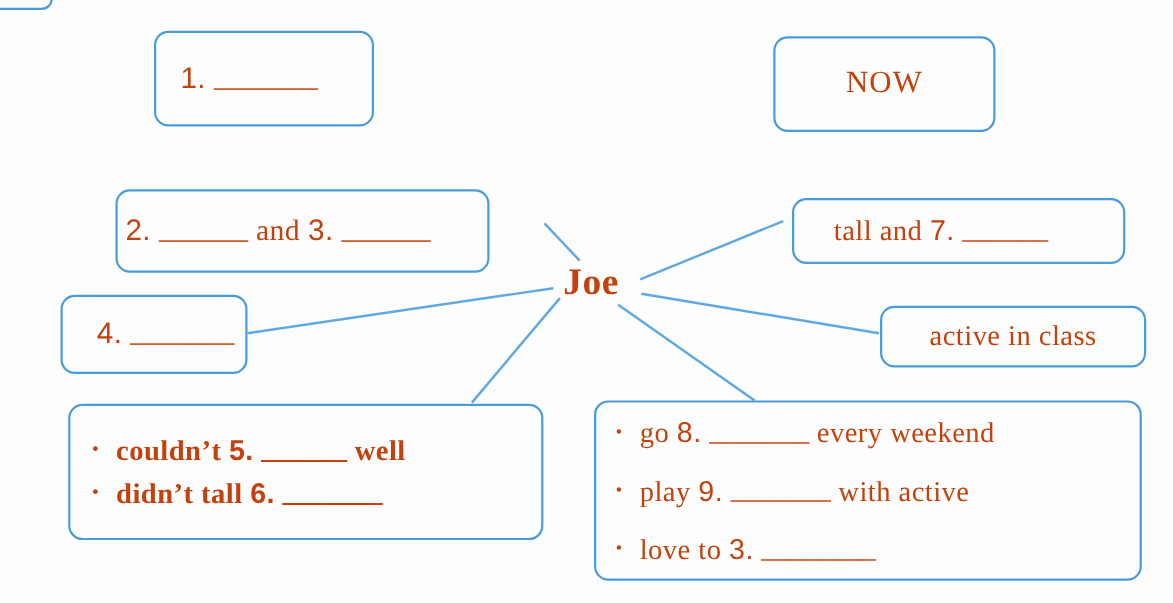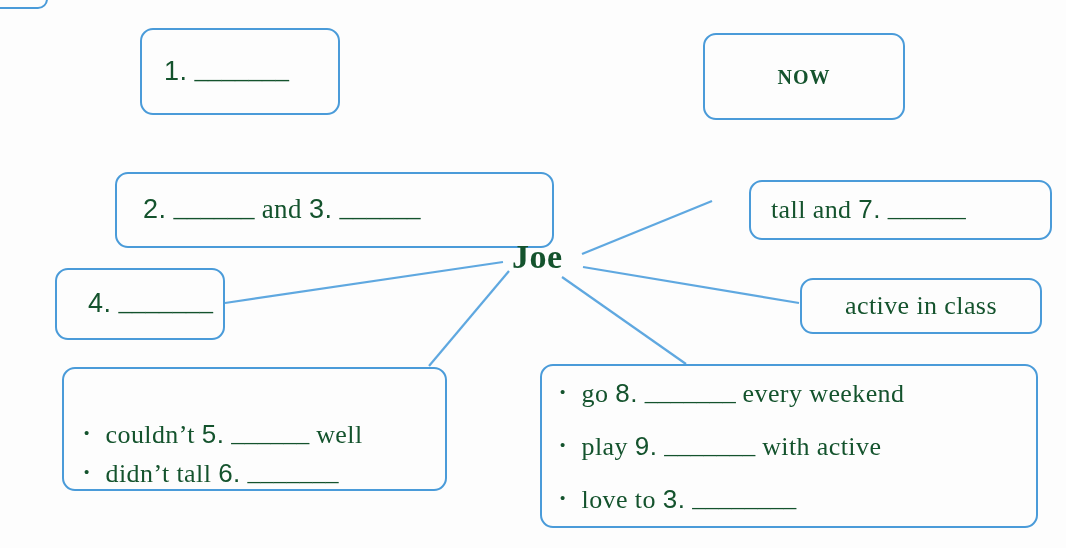--- a/index.html
+++ b/index.html
@@ -3,21 +3,21 @@
 <meta charset="utf-8">
 <style>
   html, body { margin: 0; padding: 0; background: #ffffff; }
   #canvas {
     position: relative;
     width: 1066px;
     height: 548px;
     background: #fdfdfd;
     overflow: hidden;
     font-family: "Liberation Serif", serif;
-    color: #14532d;
+    color: #c2410c;
   }
   #connectors {
     position: absolute;
     left: 0; top: 0;
     width: 1066px; height: 548px;
     pointer-events: none;
   }
   .box {
     position: absolute;
     border: 2px solid #4a9bd9;
@@ -48,29 +48,29 @@
   }
   .bullet {
     font-size: 15px;
     vertical-align: 5px;
     margin-right: 9px;
     font-family: "Liberation Sans", sans-serif;
   }
   
   #box1      { left: 140px; top: 28px;  width: 200px; height: 87px;  padding-left: 22px; }
   #now-badge { left: 703px; top: 33px;  width: 202px; height: 87px;  justify-content: center; }
-  #now-badge .txt { font-weight: 700; font-size: 20px; letter-spacing: 1px; }
-  #box23     { left: 115px; top: 172px; width: 439px; height: 76px;  padding-left: 26px; }
+  #now-badge .txt { font-weight: 400; font-size: 28px; letter-spacing: 1px; }
+  #box23     { left: 105px; top: 172px; width: 340px; height: 76px;  padding-left: 7px; }
   #box4      { left: 55px;  top: 268px; width: 170px; height: 72px;  padding-left: 31px; }
-  #tall-box  { left: 749px; top: 180px; width: 303px; height: 60px;  padding-left: 20px; }
+  #tall-box  { left: 720px; top: 180px; width: 303px; height: 60px;  padding-left: 36px; }
   #tall-box .txt { font-size: 26px; }
   #active-box{ left: 800px; top: 278px; width: 242px; height: 56px;  justify-content: center; }
   #active-box .txt { font-size: 26px; }
-  #past-box  { left: 62px;  top: 367px; width: 385px; height: 124px; padding-left: 20px;
-               flex-direction: column; align-items: flex-start; justify-content: flex-end; gap: 8px; }
+  #past-box  { left: 62px;  top: 367px; width: 432px; height: 124px; padding-left: 20px;
+               flex-direction: column; align-items: flex-start; justify-content: center; gap: 8px; font-weight: bold; }
   #nowlist-box { left: 540px; top: 364px; width: 498px; height: 164px; padding-left: 18px;
                flex-direction: column; align-items: flex-start; justify-content: center; gap: 22px; }
   #joe-node {
     position: absolute;
     left: 512px; top: 238px;
     font-size: 34px;
     font-weight: 700;
     font-family: Liberation Serif, serif;
     letter-spacing: 0.5px;
   }

